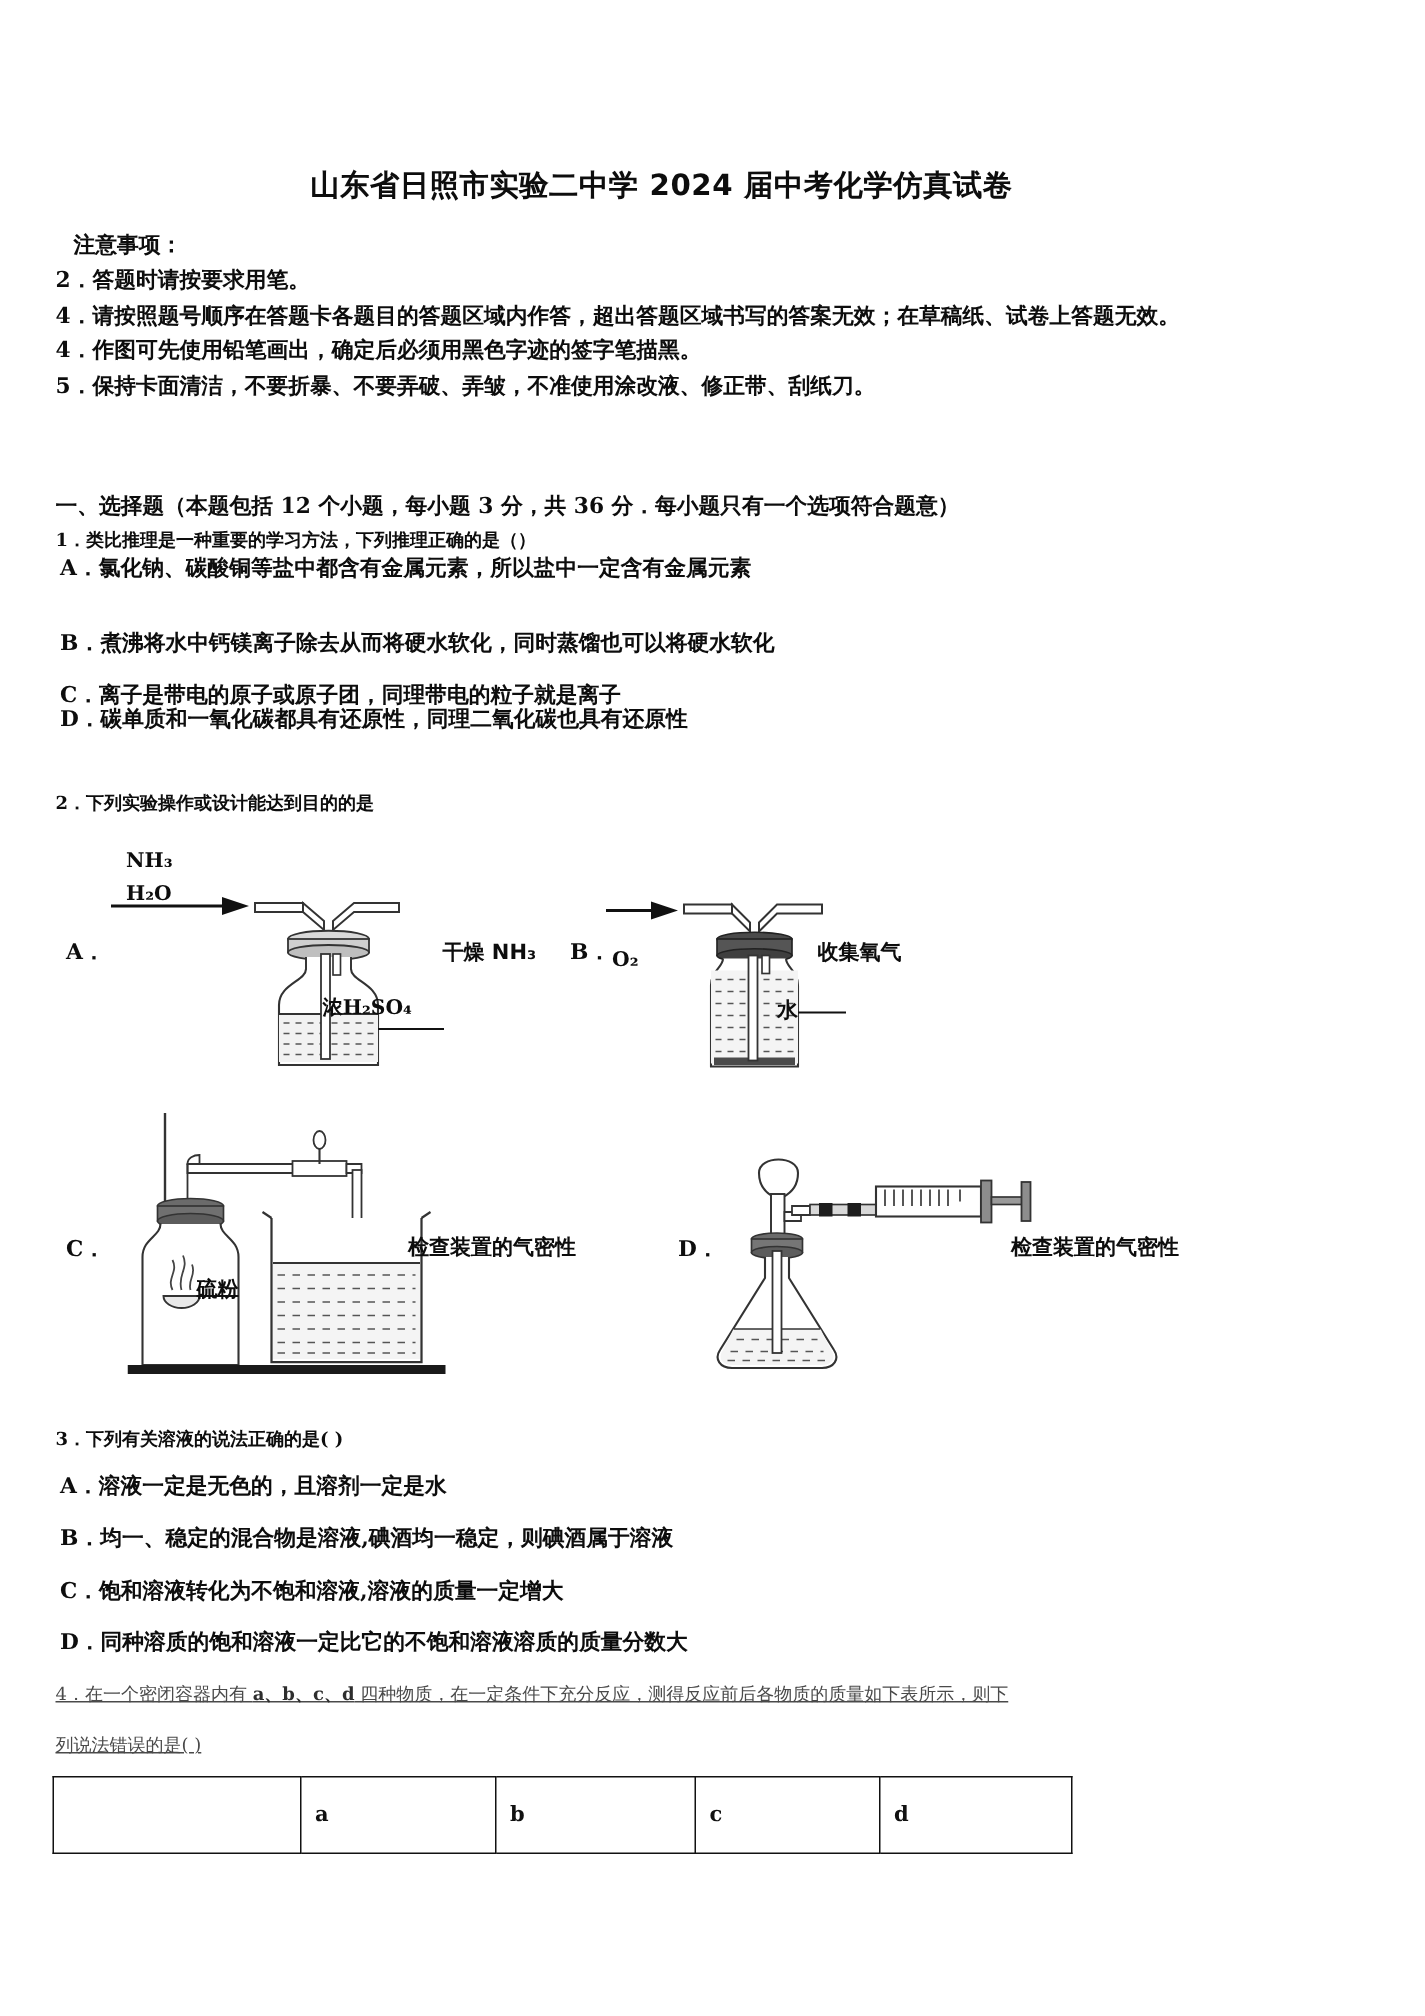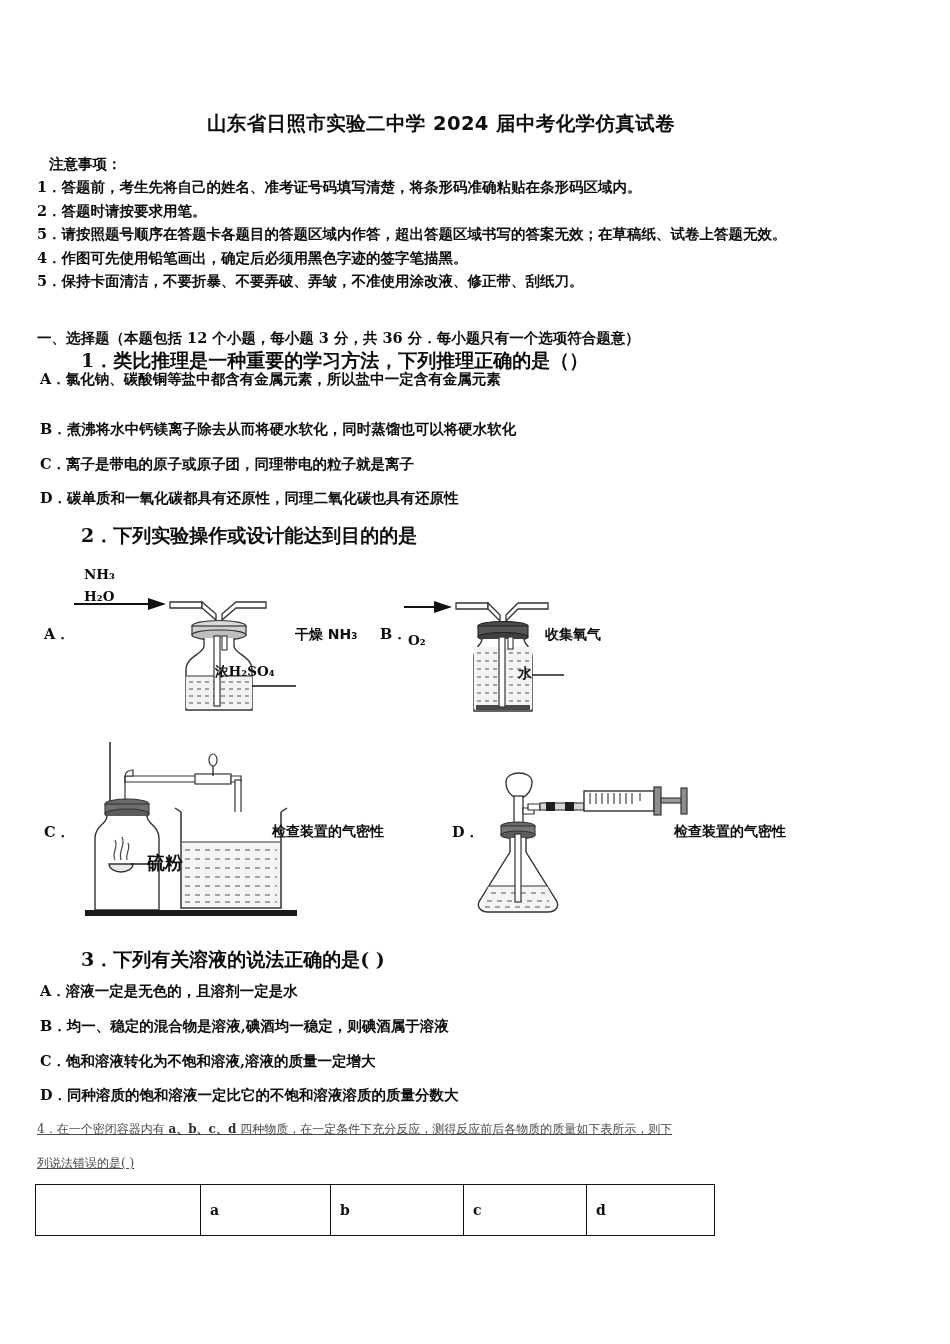--- a/index.html
+++ b/index.html
@@ -28,21 +28,21 @@
   .notice-head{font-size:14.5px;font-weight:bold;line-height:23px;margin-left:12px;}
   .notice-item{font-size:14.5px;font-weight:bold;line-height:23.5px;white-space:nowrap;}
 
   
   .sec-head{
     position:absolute;left:37px;top:327px;width:890px;
     font-size:14.5px;line-height:22px;font-weight:600;white-space:nowrap;
   }
 
   
-  .qline{position:absolute;font-size:19px;line-height:22px;font-weight:600;white-space:nowrap;margin-left:44px;}
+  .qline{position:absolute;font-size:12px;line-height:22px;font-weight:600;white-space:nowrap;}
   .opt{position:absolute;font-size:14.5px;line-height:22px;font-weight:600;white-space:nowrap;}
   .opt .lab{display:inline-block;min-width:20px;}
 
   .q4line{position:absolute;font-size:12px;line-height:23px;color:#4a4a4a;white-space:nowrap;text-decoration:underline;}
   .q4line b{font-weight:bold;color:#2e2e2e;}
 
   
   .fig{position:absolute;}
   .fig-letter{position:absolute;font-size:14.5px;font-weight:bold;font-family:"DejaVu Serif","Liberation Serif",serif;}
   .fig-cap{position:absolute;font-size:14px;font-weight:bold;white-space:nowrap;
@@ -66,41 +66,40 @@
 </style>
 </head>
 <body>
 
 <div class="page">
 
   <div class="doc-title">山东省日照市实验二中学 2024 届中考化学仿真试卷</div>
 
   <div class="notice">
     <div class="notice-head">注意事项：</div>
-    <div class="notice-item">1．答题前，考生先将自己的姓名、准考证号码填写清楚，将条形码准确粘贴在条形码区域内。</div>
     <div class="notice-item">2．答题时请按要求用笔。</div>
-    <div class="notice-item">5．请按照题号顺序在答题卡各题目的答题区域内作答，超出答题区域书写的答案无效；在草稿纸、试卷上答题无效。</div>
+    <div class="notice-item">4．请按照题号顺序在答题卡各题目的答题区域内作答，超出答题区域书写的答案无效；在草稿纸、试卷上答题无效。</div>
     <div class="notice-item">4．作图可先使用铅笔画出，确定后必须用黑色字迹的签字笔描黑。</div>
     <div class="notice-item">5．保持卡面清洁，不要折暴、不要弄破、弄皱，不准使用涂改液、修正带、刮纸刀。</div>
   </div>
 
   <div class="sec-head">一、选择题（本题包括 12 个小题，每小题 3 分，共 36 分．每小题只有一个选项符合题意）</div>
 
   <div class="qline" style="left:37px;top:349px;">1．类比推理是一种重要的学习方法，下列推理正确的是（）</div>
 
   <div class="opt" style="left:40px;top:368px;">
     <span class="lab">A．</span><span>氯化钠、碳酸铜等盐中都含有金属元素，所以盐中一定含有金属元素</span>
   </div>
   <div class="opt" style="left:40px;top:418px;">
     <span class="lab">B．</span><span>煮沸将水中钙镁离子除去从而将硬水软化，同时蒸馏也可以将硬水软化</span>
   </div>
   <div class="opt" style="left:40px;top:453px;">
     <span class="lab">C．</span><span>离子是带电的原子或原子团，同理带电的粒子就是离子</span>
   </div>
-  <div class="opt" style="left:40px;top:487px;">
+  <div class="opt" style="left:40px;top:469px;">
     <span class="lab">D．</span><span>碳单质和一氧化碳都具有还原性，同理二氧化碳也具有还原性</span>
   </div>
 
   <div class="qline" style="left:37px;top:524px;">2．下列实验操作或设计能达到目的的是</div>
 
   <div class="fig-letter" style="left:44px;top:625px;">A．</div>
 
   <div class="fig" style="left:70px;top:558px;">
     <svg width="250" height="160" viewBox="0 0 250 160">
 
@@ -227,21 +226,21 @@
         <line x1="100" y1="126" x2="192" y2="126"></line>
         <line x1="100" y1="135" x2="192" y2="135"></line>
         <line x1="100" y1="144" x2="192" y2="144"></line>
         <line x1="100" y1="153" x2="192" y2="153"></line>
         <line x1="100" y1="160" x2="192" y2="160"></line>
       </g>
 
       <rect x="0" y="168" width="212" height="6" fill="#1a1a1a"></rect>
     </svg>
   </div>
-  <div class="fig-cap" style="left:147px;top:851px;font-size:18px;">硫粉</div>
+  <div class="fig-cap" style="left:131px;top:851px;font-size:14px;">硫粉</div>
   <div class="fig-cap" style="left:272px;top:823px;">检查装置的气密性</div>
 
   <div class="fig-letter" style="left:452px;top:823px;">D．</div>
 
   <div class="fig" style="left:470px;top:760px;">
     <svg width="240" height="160" viewBox="0 0 240 160">
 
       <path d="M36,22 C36,10 62,10 62,22 C62,32 56,36 52,38 L46,38 C42,36 36,32 36,22 Z" fill="#fff" stroke="#333" stroke-width="1.4"></path>
 
       <rect x="44" y="36" width="9" height="30" fill="#fff" stroke="#333" stroke-width="1.3"></rect>

